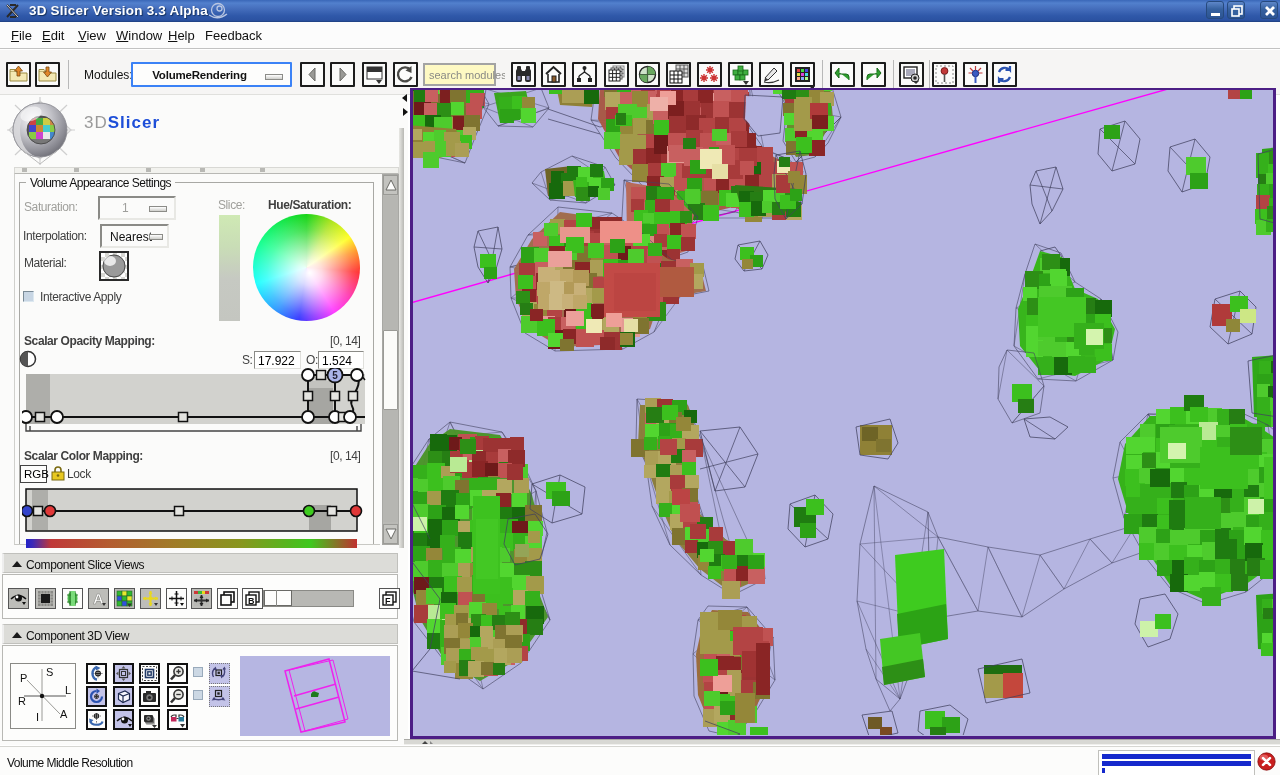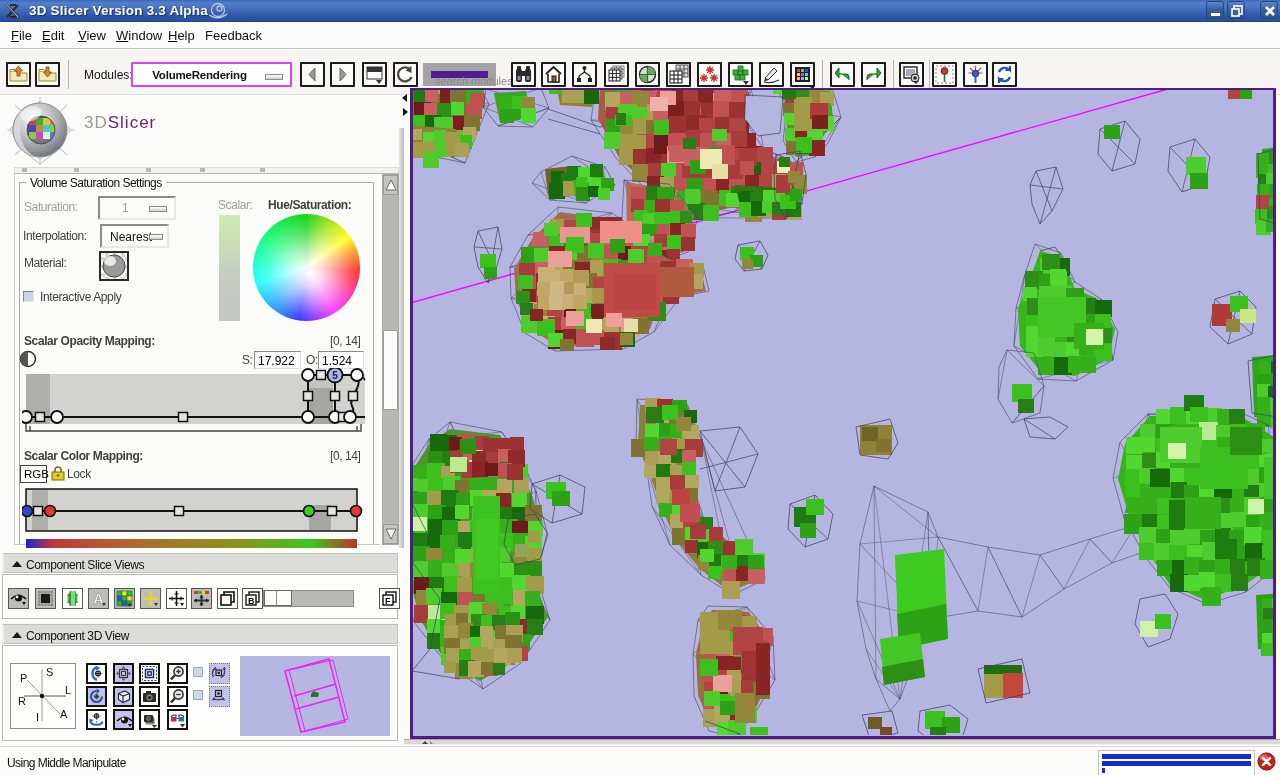--- a/index.html
+++ b/index.html
@@ -11,33 +11,33 @@
  background:linear-gradient(180deg,#5e87c9 0%,#36619f 45%,#2c5494 100%);border:1px solid #274a7e}
 .wbtn svg{position:absolute;left:2px;top:2px}
 #menubar{position:absolute;left:0;top:22px;width:1280px;height:27px;background:#fcfcfc;border-bottom:1px solid #c2c2c2}
 .menu{position:absolute;top:6px;font-size:13px;color:#111}
 .menu u{text-decoration:underline}
 #toolbar{position:absolute;left:0;top:50px;width:1280px;height:45px;background:#f6f5f4;border-bottom:1px solid #e0e0dd}
 .tbtn{position:absolute;top:62px;width:25px;height:25px;background:#fbfbfa;border:2px solid #1c1c1c;border-radius:1px}
 .tbtn svg{position:absolute;left:0px;top:0px}
 .tsep{position:absolute;top:60px;width:1px;height:29px;background:#b8b8b8}
 #lbl-modules{position:absolute;left:84px;top:68px;font-size:12px;color:#111}
-#combo-modules{position:absolute;left:131px;top:62px;width:161px;height:25px;background:#fdfdfc;border:2px solid #d946ef;border-radius:1px}
+#combo-modules{position:absolute;left:131px;top:62px;width:161px;height:25px;background:#fdfdfc;border:2px solid #3b82f6;border-radius:1px}
 #combo-modules .vtext{position:absolute;left:0;right:24px;top:5px;text-align:center;font-size:11.5px;font-weight:bold;color:#111;letter-spacing:-0.2px}
 .pill{position:absolute;right:7px;top:10px;width:18px;height:6px;background:linear-gradient(180deg,#fff,#cfcfcb);border:1px solid #8c8c88}
-#search{position:absolute;left:423px;top:63px;width:73px;height:23px;border:8px solid #a3a3a3;background:#4c1d95}
+#search{position:absolute;left:423px;top:63px;width:73px;height:23px;border:2px solid #a3a3a3;background:#fef9c3}
 #search span{position:absolute;left:4px;top:4px;font-size:11px;color:#8a8a86;white-space:nowrap;overflow:hidden;width:76px}
 #viewport{position:absolute;left:410px;top:88px;width:866px;height:651px;border:3px solid #4c1e85;border-top-width:2px;background:#b5b5e1}
 #vscrollline{position:absolute;left:404px;top:739px;width:876px;height:6px;background:#d8d8d4;border-top:1px solid #a8a8a4;border-bottom:1px solid #efefec}
 #statusbar{position:absolute;left:0;top:746px;width:1280px;height:29px;background:#fcfcfb;border-top:1px solid #d6d6d2}
 #status-text{position:absolute;left:7px;top:756px;font-size:12px;color:#111;letter-spacing:-0.55px}
 
 #lpanel{position:absolute;left:0;top:95px;width:408px;height:650px;background:#fbfbfa}
 #logo-text{position:absolute;left:84px;top:113px;font-size:17px;color:#9a9a9a;letter-spacing:1px}
-#logo-text b{color:#701a75;font-weight:normal}
+#logo-text b{color:#1d4ed8;font-weight:bold}
 .sunken{border:2px solid;border-color:#8a8a86 #e8e8e4 #e8e8e4 #8a8a86}
 #grpbox{position:absolute;left:19px;top:182px;width:355px;height:362px;border:1px solid #a8a8a4;border-bottom:none}
 #grpbox-label{position:absolute;left:26px;top:176px;background:#fbfbfa;padding:0 4px;font-size:12px;color:#111;letter-spacing:-0.5px}
 .flabel{position:absolute;font-size:12px;color:#404040;letter-spacing:-0.4px}
 .gray-label{color:#a0a09c !important}
 .header{position:absolute;left:2px;width:396px;height:20px;background:#dcdcd8;border:1px solid #c0c0bc;border-left:2px solid #eee;}
 .header .tri{position:absolute;left:8px;top:7px;width:0;height:0;border-left:5px solid transparent;border-right:5px solid transparent;border-bottom:6px solid #1a1a1a}
 .header .htext{position:absolute;left:22px;top:4px;font-size:12px;color:#111;letter-spacing:-0.4px}
 .panelbox{position:absolute;left:2px;width:396px;background:#fdfdfc;border:1px solid #b8b8b4}
 .sicon{position:absolute;width:21px;height:21px;border:1px solid #555;background:#bdbdb9}
@@ -356,21 +356,21 @@
 <div class="abs" style="left:383px;top:524px;width:15px;height:20px;background:#c3c3bf;border:1px solid #9a9a96"></div>
 <svg class="abs" style="left:385px;top:528px" width="12" height="12">
     <path d="M1 1 L11 1 L6 11 Z" fill="#fdfdfc" stroke="#6a6a66"></path>
   </svg>
 <svg class="abs" style="left:401px;top:93px" width="8" height="26">
     <path d="M6 1 L1 5 L6 9 Z" fill="#111"></path>
     <path d="M2 15 L7 19 L2 23 Z" fill="#111"></path>
   </svg>
 <div class="abs" style="left:399px;top:128px;width:5px;height:420px;background:linear-gradient(90deg,#e8e8e4,#b8b8b4)"></div>
 <div id="grpbox"></div>
-<div id="grpbox-label">Volume Saturation Settings</div>
+<div id="grpbox-label">Volume Appearance Settings</div>
 <div class="flabel gray-label" style="left:24px;top:200px">Saturation:</div>
 <div class="abs sunken" style="left:98px;top:196px;width:78px;height:24px;background:#fbfbfa">
     <span class="abs" style="left:22px;top:3px;font-size:12px;color:#9f9f9c">1</span>
     <span class="pill" style="top:8px"></span>
   </div>
 <div class="flabel" style="left:23px;top:229px">Interpolation:</div>
 <div class="abs sunken" style="left:100px;top:224px;width:69px;height:24px;background:#fbfbfa">
     <span class="abs" style="left:8px;top:4px;font-size:12px;color:#111">Nearest</span>
     <span class="pill" style="top:8px;right:4px;width:14px"></span>
   </div>
@@ -378,21 +378,21 @@
 <div class="abs" style="left:99px;top:251px;width:30px;height:30px;border:2px solid #2a2a2a;background:
  repeating-conic-gradient(#d8d8d4 0% 25%, #fff 0% 50%) 0 0/8px 8px">
  <svg width="26" height="26">
       <circle cx="13" cy="13" r="11" fill="#9a9a9a"></circle>
       <circle cx="13" cy="13" r="11" fill="none" stroke="#555"></circle>
       <ellipse cx="9" cy="8" rx="6" ry="5" fill="#e8e8e8"></ellipse>
       <circle cx="13" cy="13" r="11" fill="none" stroke="#444" stroke-opacity="0.3"></circle>
     </svg></div>
 <div class="abs" style="left:23px;top:291px;width:11px;height:11px;background:#c8d6e4;border:1px solid;border-color:#7a8a96 #dce8f0 #dce8f0 #7a8a96"></div>
 <div class="flabel" style="left:40px;top:290px">Interactive Apply</div>
-<div class="flabel gray-label" style="left:218px;top:198px">Scalar:</div>
+<div class="flabel gray-label" style="left:218px;top:198px">Slice:</div>
 <div class="abs" style="left:219px;top:215px;width:21px;height:106px;background:linear-gradient(180deg,#cfe9b4 0%,#c9ddb6 30%,#c6c9c2 60%,#c4c6c0 100%)"></div>
 <div class="flabel" style="left:268px;top:198px;font-weight:bold">Hue/Saturation:</div>
 <div class="abs" style="left:253px;top:214px;width:107px;height:107px;border-radius:54px;
 background:radial-gradient(circle at 53% 55%, rgba(255,255,255,1) 0%, rgba(255,255,255,0.85) 15%, rgba(255,255,255,0.3) 52%, rgba(255,255,255,0) 80%),
 conic-gradient(from 0deg, #00d000, #a0e000 28deg, #ffff00 55deg, #ff8000 72deg, #ff0000 95deg, #ff00a0 125deg, #ff00ff 148deg, #8000ff 168deg, #0000ff 188deg, #0080ff 215deg, #00ffff 252deg, #00ff80 300deg, #00d000 360deg)"></div>
 <div class="flabel" style="left:24px;top:334px;font-weight:bold">Scalar Opacity Mapping:</div>
 <div class="flabel" style="left:330px;top:334px">[0, 14]</div>
 <svg class="abs" style="left:19px;top:350px" width="18" height="18">
     <circle cx="9" cy="9" r="7.5" fill="#fff" stroke="#333" stroke-width="1.5"></circle>
     <path d="M9 1.5 A7.5 7.5 0 0 0 9 16.5 Z" fill="#555"></path>
@@ -1857,21 +1857,21 @@
 <rect x="1261" y="644" width="13" height="13" fill="#3cc01e"></rect>
 <rect x="1272" y="643" width="13" height="13" fill="#3cc01e"></rect>
     </svg>
   </div>
 <div id="vscrollline"></div>
 <svg class="abs" style="left:420px;top:739px" width="16" height="7">
     <path d="M2 5 L5 2 L8 5 Z" fill="#444"></path>
     <path d="M10 2 L13 5 L10 5 Z" fill="#888"></path>
   </svg>
 <div id="statusbar"></div>
-<div id="status-text">Using Middle Manipulate</div>
+<div id="status-text">Volume Middle Resolution</div>
 <div class="abs" style="left:1098px;top:750px;width:157px;height:25px;background:#fff;border:1px solid #c0c0bc;border-bottom:none"></div>
 <div class="abs" style="left:1102px;top:754px;width:149px;height:5px;background:#1529cc"></div>
 <div class="abs" style="left:1102px;top:761px;width:149px;height:5px;background:#1529cc"></div>
 <div class="abs" style="left:1102px;top:768px;width:3px;height:5px;background:#1529cc"></div>
 <svg class="abs" style="left:1257px;top:752px" width="19" height="19" viewBox="0 0 22 22">
 <circle cx="11" cy="11" r="10" fill="#c81e1e"></circle>
 <circle cx="11" cy="11" r="10" fill="none" stroke="#8a0f0f" stroke-width="1"></circle>
 <ellipse cx="8" cy="6.5" rx="5" ry="3.5" fill="#e86a6a" opacity="0.8"></ellipse>
 <path d="M7 7 L15 15 M15 7 L7 15" stroke="#fff" stroke-width="3" stroke-linecap="round"></path>
 </svg>

